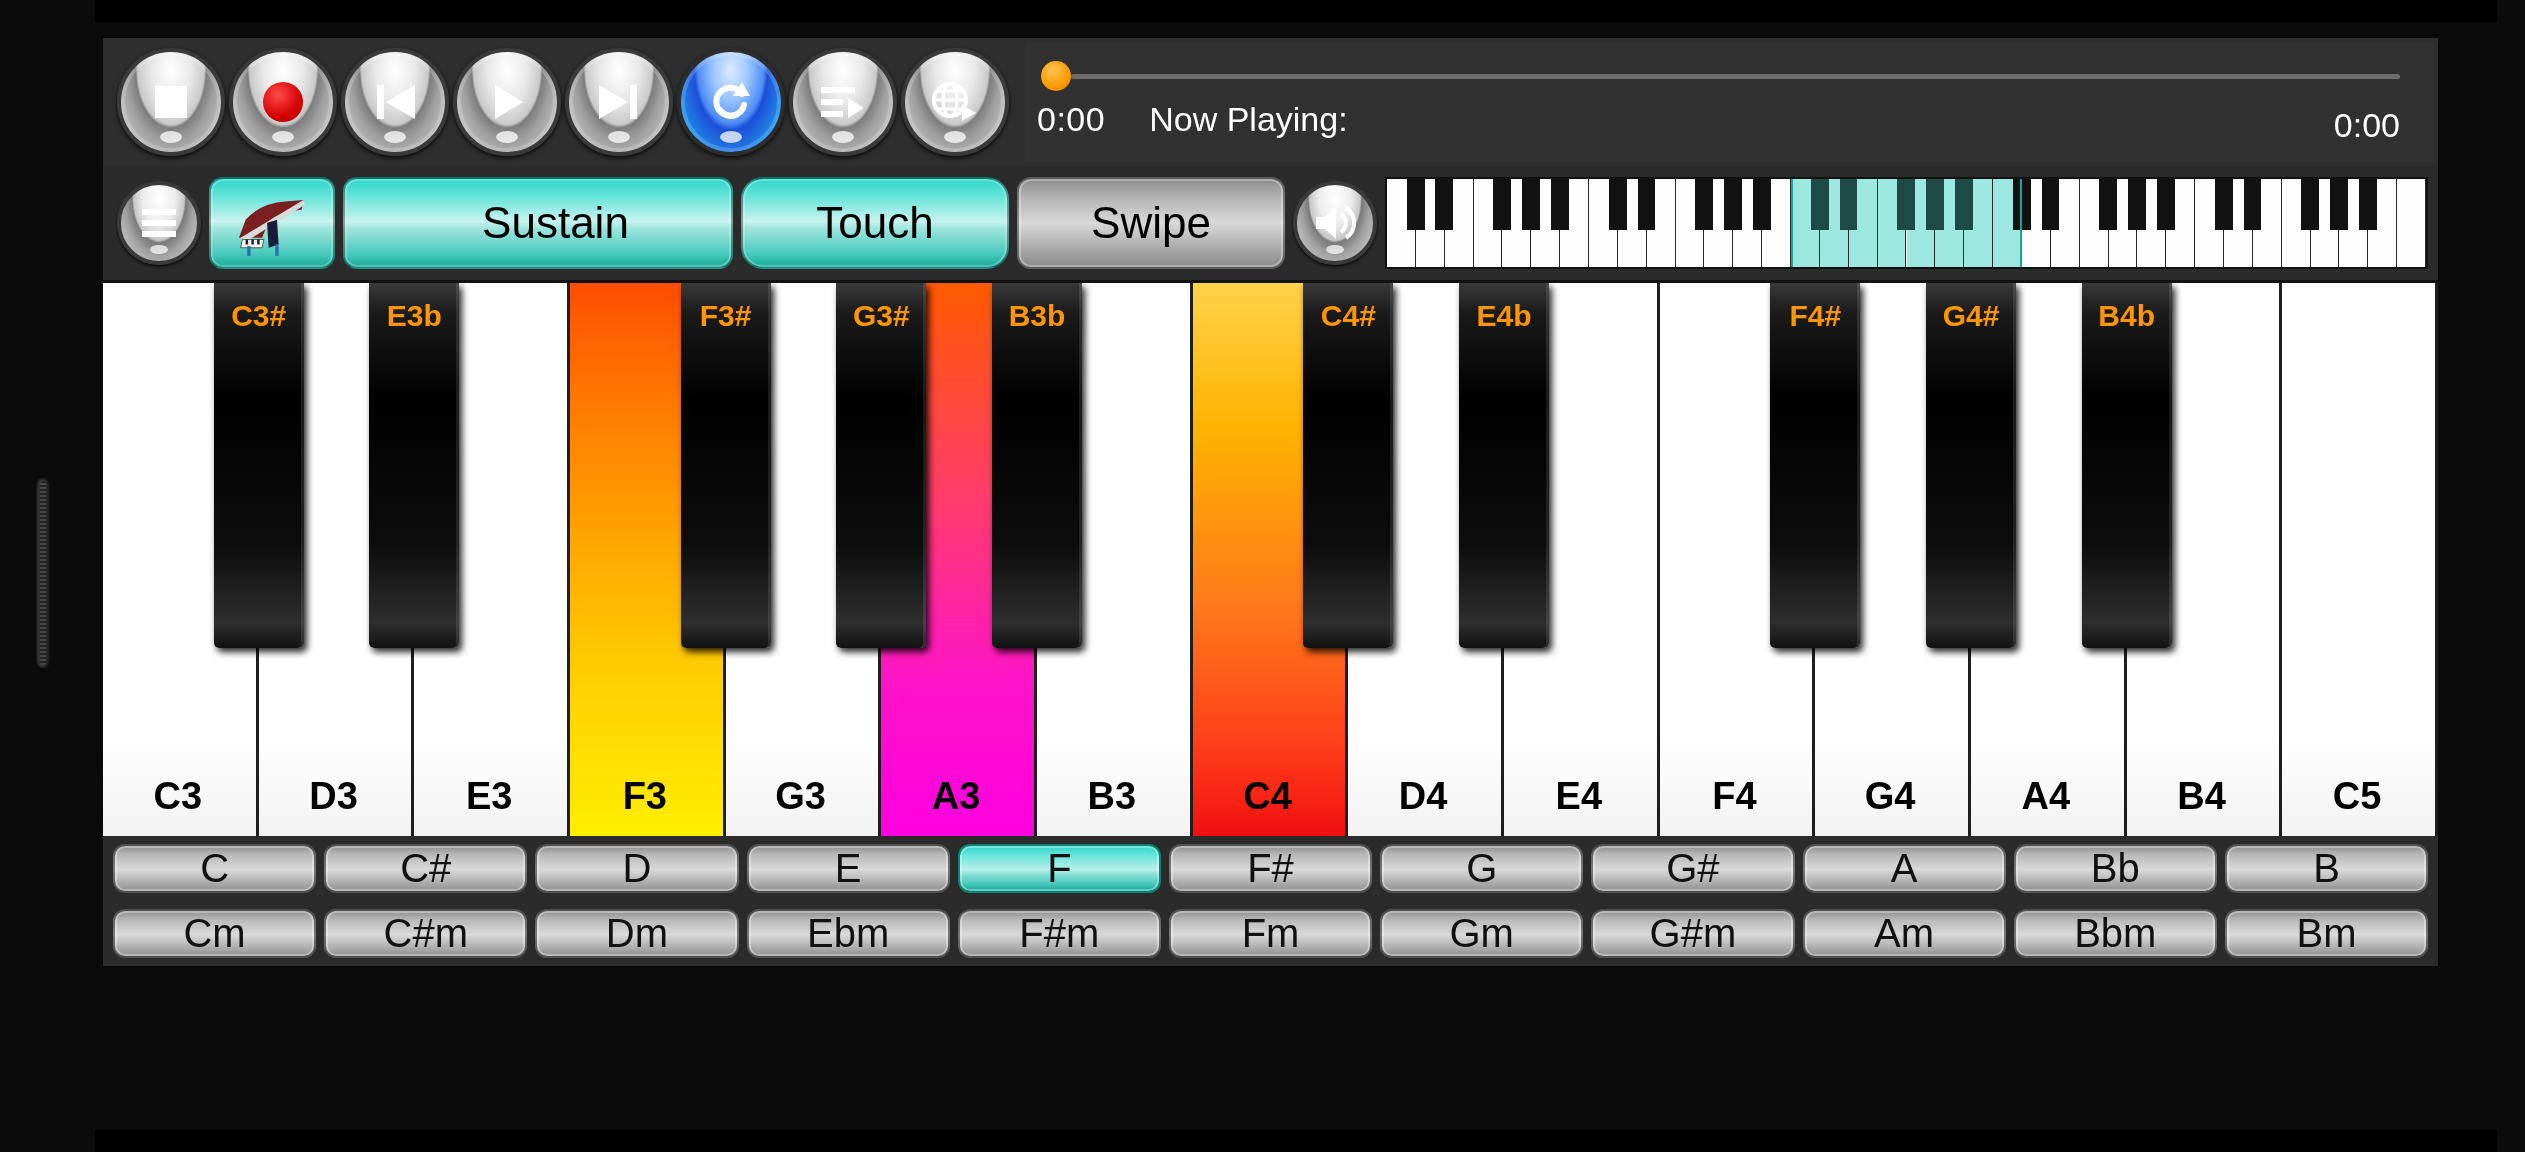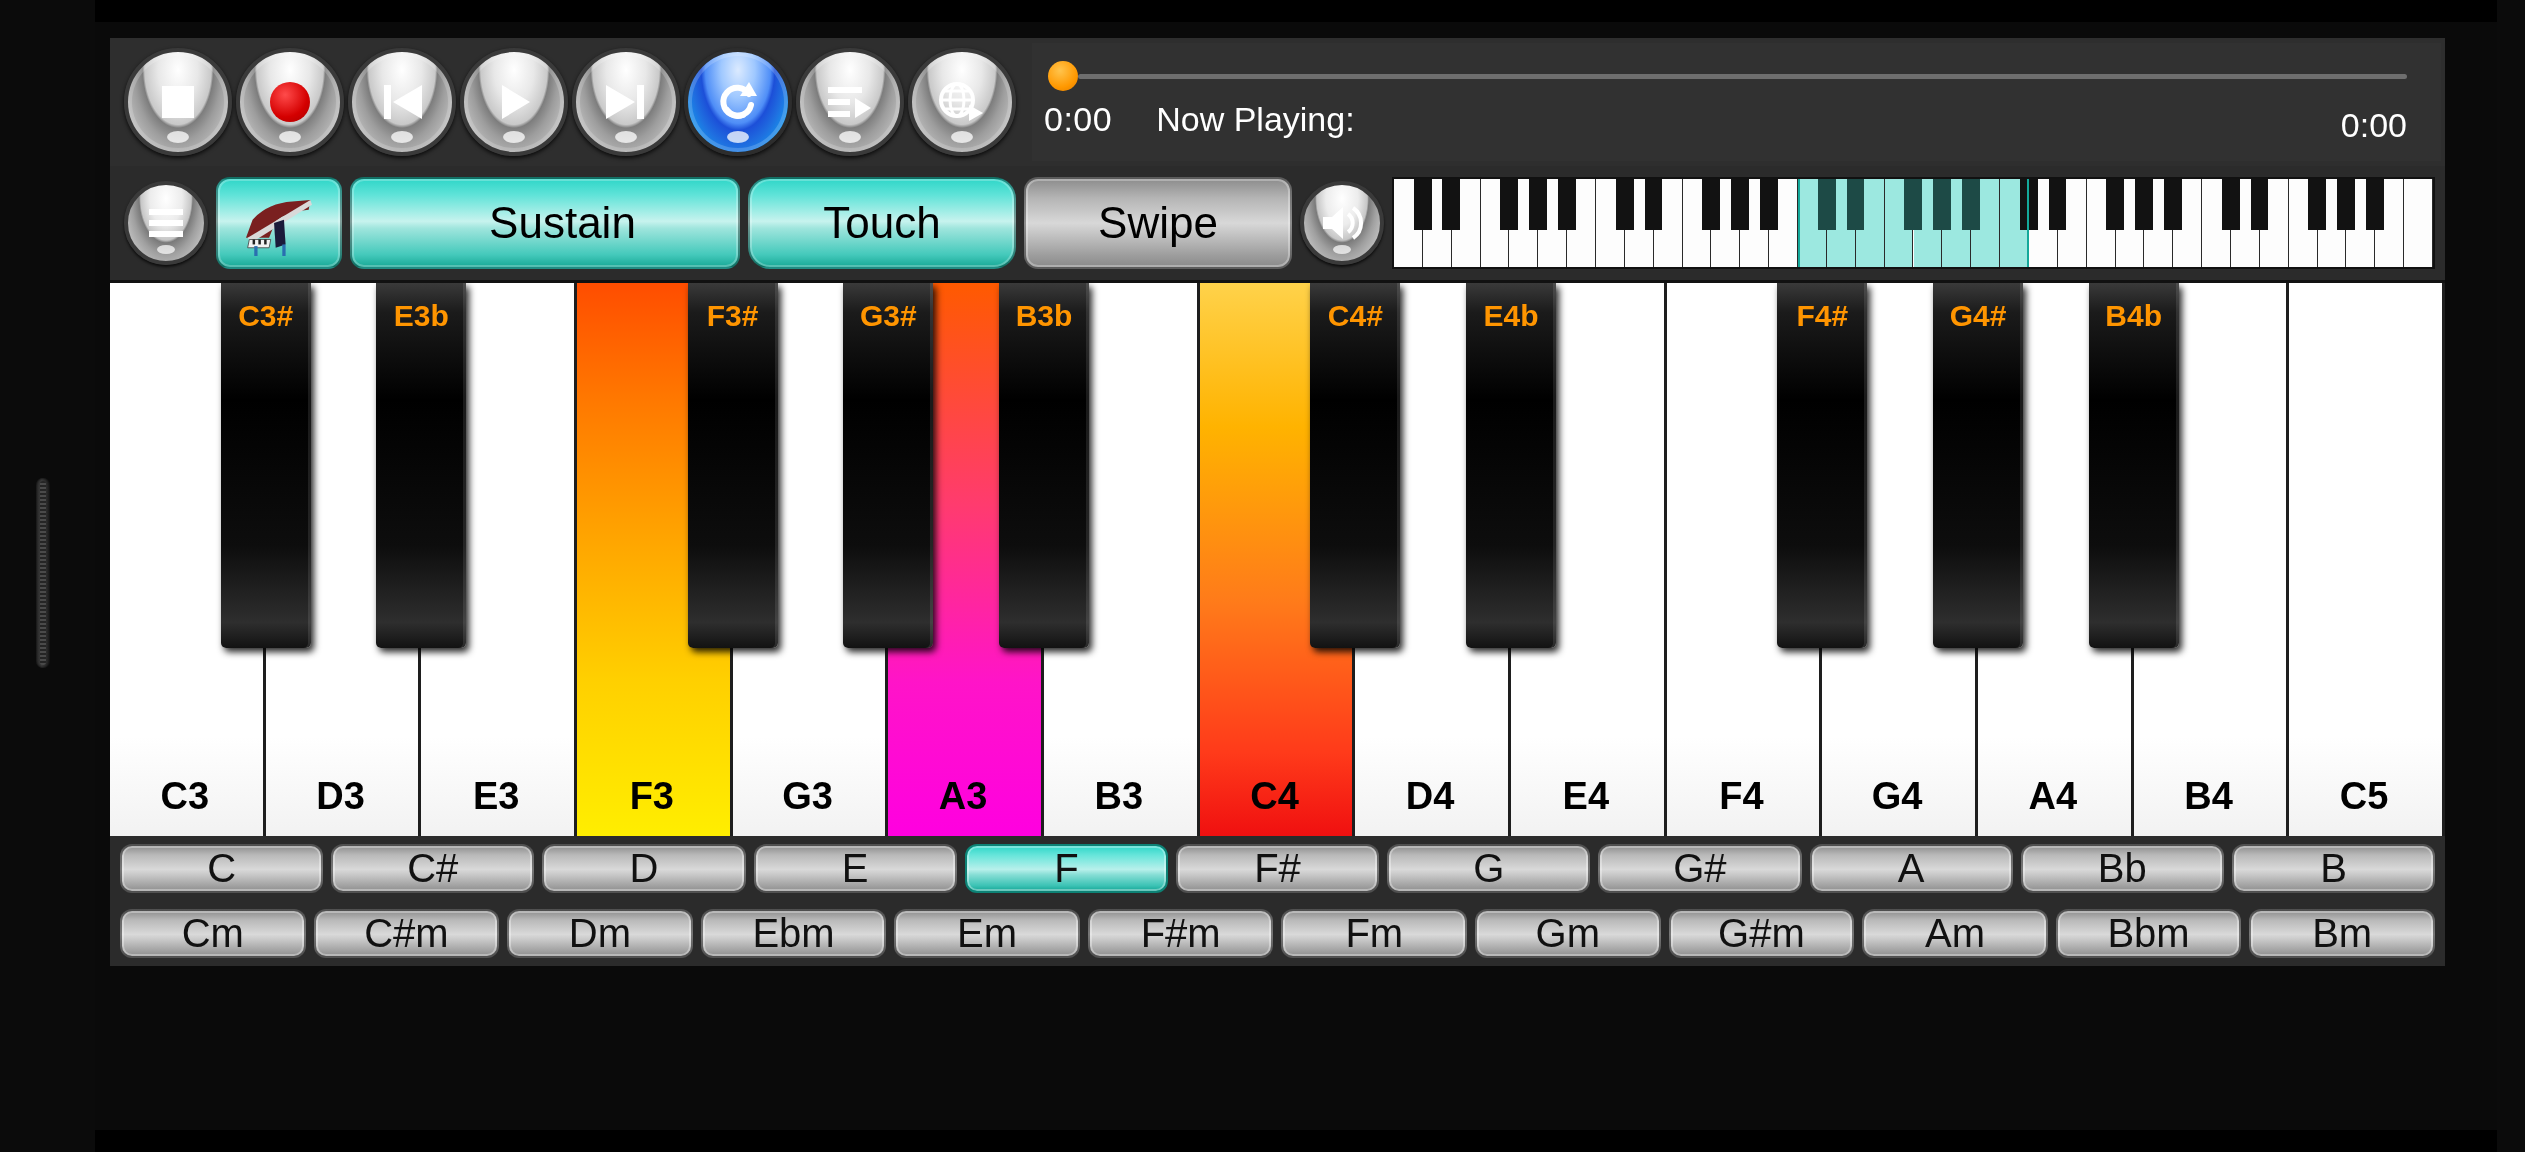--- a/index.html
+++ b/index.html
@@ -29,21 +29,21 @@
   }
   #vol-rocker::after{
     content:""; position:absolute; inset:3px 4px;
     background:repeating-linear-gradient(0deg,#4a4a4a 0 2px,#252525 2px 4px);
     border-radius:4px;
   }
 
   
   #screen {
     position:absolute;
-    left:110px; top:38px;
+    left:103px; top:38px;
     width:2335px; height:762px;
     background:#1d4ed8;
     display:flex; flex-direction:column;
   }
 
   
   #transport-row {
     position:relative;
     height:128px; flex:0 0 128px;
     background:#2e2e2e;
@@ -547,21 +547,20 @@
         <div class="chordbtn">G#</div>
         <div class="chordbtn">A</div>
         <div class="chordbtn">Bb</div>
         <div class="chordbtn">B</div>
       </div>
     <div class="chord-row" id="chord-minor">
         <div class="chordbtn">Cm</div>
         <div class="chordbtn">C#m</div>
         <div class="chordbtn">Dm</div>
         <div class="chordbtn">Ebm</div>
-        <div class="chordbtn">Em</div>
         <div class="chordbtn">F#m</div>
         <div class="chordbtn">Fm</div>
         <div class="chordbtn">Gm</div>
         <div class="chordbtn">G#m</div>
         <div class="chordbtn">Am</div>
         <div class="chordbtn">Bbm</div>
         <div class="chordbtn">Bm</div>
       </div>
     <div id="bottom-pad"></div>
   </div>

